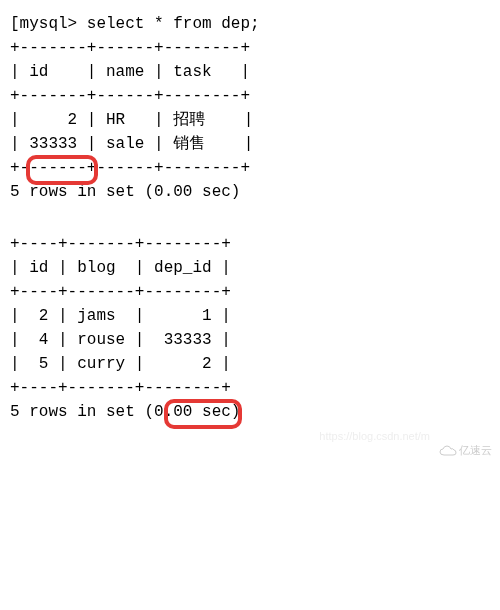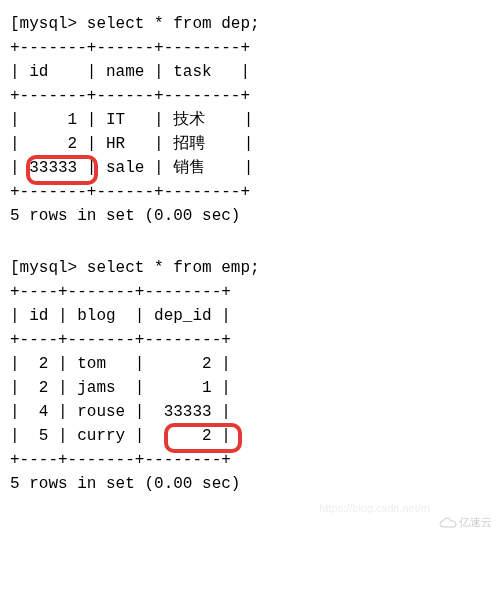--- a/index.html
+++ b/index.html
@@ -43,34 +43,31 @@
     }
   </style>
 </head>
 <body>
 
 <div class="block">
   <div class="line">[mysql&gt; select * from dep;</div>
   <div class="line">+-------+------+--------+</div>
   <div class="line">| id    | name | task   |</div>
   <div class="line">+-------+------+--------+</div>
-  <div class="line">|     1 | IT   | 技术    |</div>
   <div class="line">|     2 | HR   | 招聘    |</div>
   <div class="line">| 33333 | sale | 销售    |</div>
   <div class="line">+-------+------+--------+</div>
   <div class="line">5 rows in set (0.00 sec)</div>
   <div class="highlight-box" style="left:16px; top:143px; width:72px; height:30px;"></div>
 </div>
 
 <div class="block">
-  <div class="line">[mysql&gt; select * from emp;</div>
   <div class="line">+----+-------+--------+</div>
   <div class="line">| id | blog  | dep_id |</div>
   <div class="line">+----+-------+--------+</div>
-  <div class="line">|  2 | tom   |      2 |</div>
   <div class="line">|  2 | jams  |      1 |</div>
   <div class="line">|  4 | rouse |  33333 |</div>
   <div class="line">|  5 | curry |      2 |</div>
   <div class="line">+----+-------+--------+</div>
   <div class="line">5 rows in set (0.00 sec)</div>
   <div class="highlight-box" style="left:154px; top:167px; width:78px; height:30px;"></div>
 </div>
 
 <div class="watermark2">https://blog.csdn.net/m</div>
 <div class="watermark">

